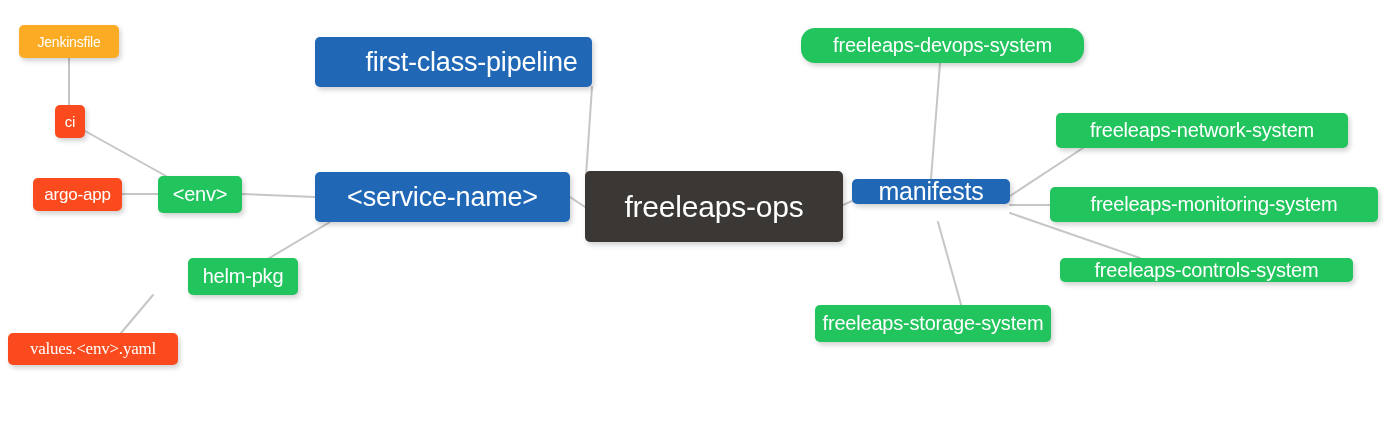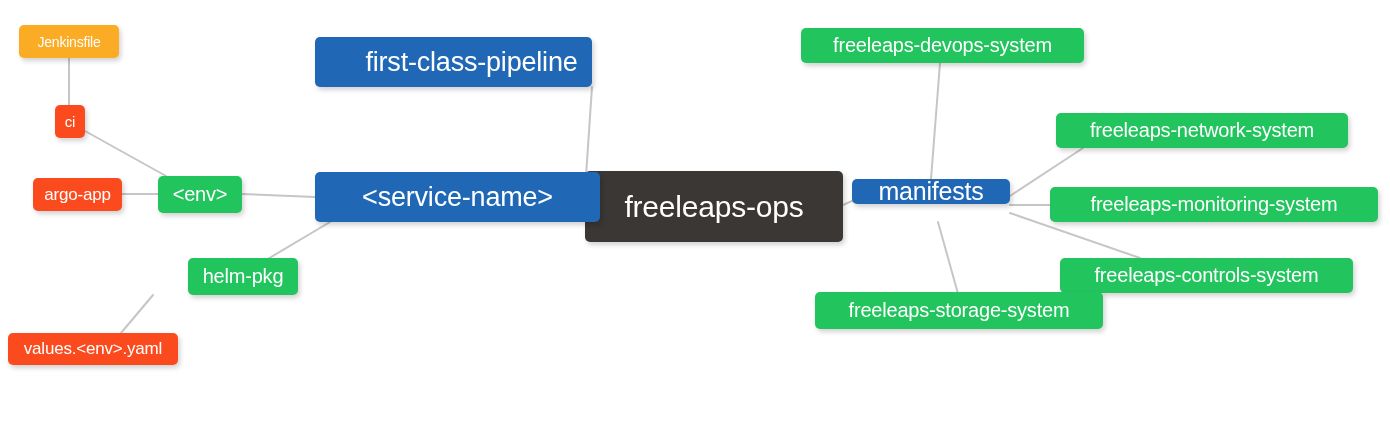--- a/index.html
+++ b/index.html
@@ -57,27 +57,27 @@
       <path d="M 69 105 L 69 58" stroke="#c6c6c6" stroke-width="2" fill="none" stroke-linecap="round"></path>
       <path d="M 158 194 L 122 194" stroke="#c6c6c6" stroke-width="2" fill="none" stroke-linecap="round"></path>
       <path d="M 153 295 L 121 333" stroke="#c6c6c6" stroke-width="2" fill="none" stroke-linecap="round"></path>
       <path d="M 931 179 L 940 63" stroke="#c6c6c6" stroke-width="2" fill="none" stroke-linecap="round"></path>
       <path d="M 1010 196 L 1083 148" stroke="#c6c6c6" stroke-width="2" fill="none" stroke-linecap="round"></path>
       <path d="M 1010 205 L 1050 205" stroke="#c6c6c6" stroke-width="2" fill="none" stroke-linecap="round"></path>
       <path d="M 1010 213 L 1140 258" stroke="#c6c6c6" stroke-width="2" fill="none" stroke-linecap="round"></path>
       <path d="M 938 222 L 962 308" stroke="#c6c6c6" stroke-width="2" fill="none" stroke-linecap="round"></path>
     </svg>
 <div class="node n-root" style="left: 585px; top: 171px; width: 258px; height: 71px; font-size: 30px;">freeleaps-ops</div>
-    <div class="node n-blue" style="left: 315px; top: 172px; width: 285px; height: 50px; font-size: 27px;">&lt;service-name&gt;</div>
+    <div class="node n-blue" style="left: 315px; top: 172px; width: 255px; height: 50px; font-size: 27px;">&lt;service-name&gt;</div>
     <div class="node n-blue" style="left: 315px; top: 37px; width: 277px; height: 50px; font-size: 27px; padding-left: 36px;">first-class-pipeline</div>
     <div class="node n-blue" style="left: 852px; top: 179px; width: 158px; height: 25px; font-size: 25px;">manifests</div>
     <div class="node n-green" style="left: 158px; top: 176px; width: 84px; height: 37px; font-size: 20px;">&lt;env&gt;</div>
     <div class="node n-green" style="left: 151px; top: 258px; width: 110px; height: 37px; font-size: 20px; margin-left: 37px;">helm-pkg</div>
     <div class="node n-red" style="left: 55px; top: 105px; width: 30px; height: 33px; font-size: 15px;">ci</div>
     <div class="node n-orange" style="left: 19px; top: 25px; width: 100px; height: 33px; font-size: 14px;">Jenkinsfile</div>
     <div class="node n-red" style="left: 33px; top: 178px; width: 89px; height: 33px; font-size: 17px;">argo-app</div>
-    <div class="node n-red" style="left: 8px; top: 333px; width: 170px; height: 32px; font-size: 17px;">values.&lt;env&gt;.yaml</div>
-    <div class="node n-green" style="left: 801px; top: 28px; width: 283px; height: 35px; font-size: 20px;">freeleaps-devops-system</div>
+    <div class="node n-red" style="left: 8px; top: 333px; width: 170px; height: 32px; font-size: 17px; font-family: Liberation Serif, serif;">values.&lt;env&gt;.yaml</div>
+    <div class="node n-green" style="left: 801px; top: 28px; width: 283px; height: 35px; font-size: 20px; border-radius: 14px;">freeleaps-devops-system</div>
     <div class="node n-green" style="left: 1056px; top: 113px; width: 292px; height: 35px; font-size: 20px;">freeleaps-network-system</div>
     <div class="node n-green" style="left: 1050px; top: 187px; width: 328px; height: 35px; font-size: 20px;">freeleaps-monitoring-system</div>
-    <div class="node n-green" style="left: 1060px; top: 258px; width: 293px; height: 35px; font-size: 20px;">freeleaps-controls-system</div>
-    <div class="node n-green" style="left: 815px; top: 292px; width: 288px; height: 37px; font-size: 20px;">freeleaps-storage-system</div>
+    <div class="node n-green" style="left: 1060px; top: 258px; width: 293px; height: 24px; font-size: 20px;">freeleaps-controls-system</div>
+    <div class="node n-green" style="left: 815px; top: 305px; width: 236px; height: 37px; font-size: 20px;">freeleaps-storage-system</div>
   </div>
 
 </body></html>

